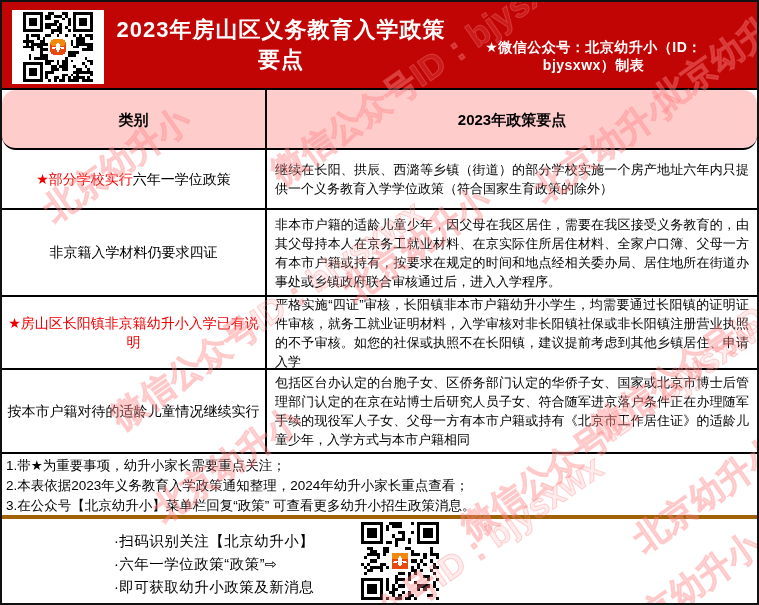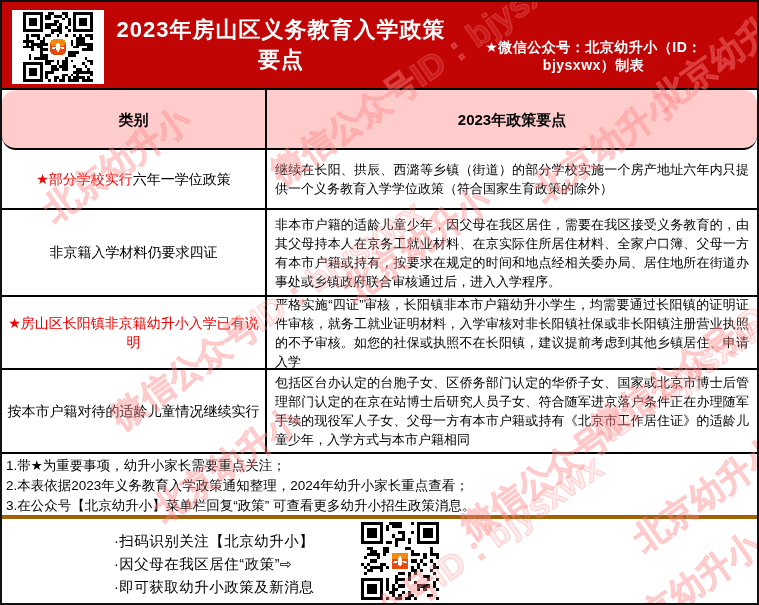--- a/index.html
+++ b/index.html
@@ -357,21 +357,21 @@
 
   <div class="notes">
     <div>1.带★为重要事项，幼升小家长需要重点关注；</div>
     <div>2.本表依据2023年义务教育入学政策通知整理，2024年幼升小家长重点查看；</div>
     <div>3.在公众号【北京幼升小】菜单栏回复“政策”  可查看更多幼升小招生政策消息。</div>
   </div>
 
   <div class="footer">
     <div class="footer-lines">
       <div>·扫码识别关注【北京幼升小】</div>
-      <div>·因父母在我区居住“政策”⇨</div>
+      <div>·六年一学位政策“政策”⇨</div>
       <div>·即可获取幼升小政策及新消息</div>
     </div>
     <div class="footer-qr">
       <svg class="qr-svg" viewBox="0 0 25 25" shape-rendering="crispEdges">
           <rect x="0" y="0" width="25" height="25" fill="#fff"></rect>
           <rect x="0" y="0" width="7" height="7" fill="#000"></rect>
           <rect x="1" y="1" width="5" height="5" fill="#fff"></rect>
           <rect x="2" y="2" width="3" height="3" fill="#000"></rect>
           <rect x="18" y="0" width="7" height="7" fill="#000"></rect>
           <rect x="19" y="1" width="5" height="5" fill="#fff"></rect>

